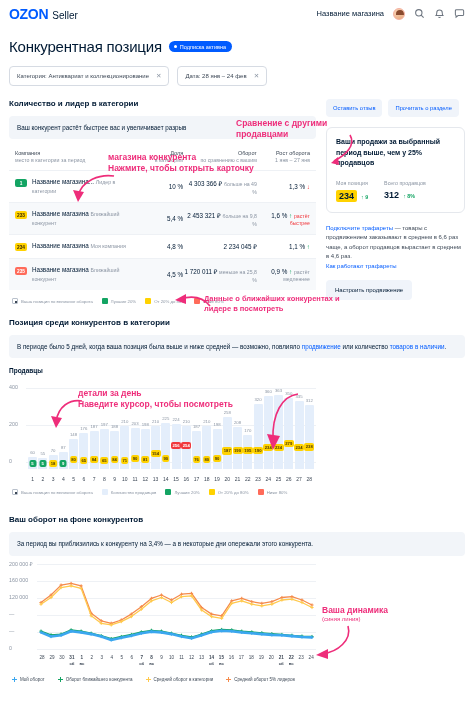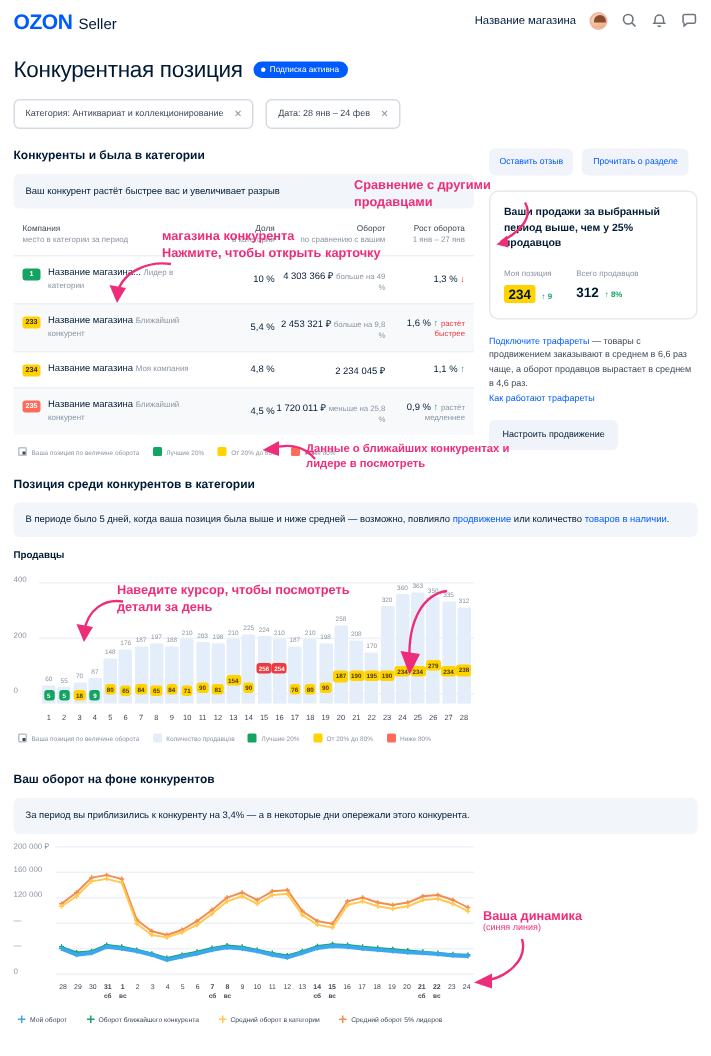--- a/index.html
+++ b/index.html
@@ -242,21 +242,21 @@
       </div>
       <div class="chip">
         <span>Дата: 28 янв – 24 фев</span>
         <span class="x">✕</span>
       </div>
     </div>
 
     <div class="cols">
 
       <div class="col-left">
-        <div class="sec-title">Конкуренты и была в категории</div>
+        <div class="sec-title">Количество и лидер в категории</div>
 
         <div class="info-bar">
           <span>Ваш конкурент растёт быстрее вас и увеличивает разрыв</span>
         </div>
 
         <div class="tbl">
           <div class="thead">
             <div class="th c-name">
               <b>Компания</b>
               <span>место в категории за период</span>
@@ -856,22 +856,22 @@
   <div class="anno sm" style="left:204px; top:294px; width:200px;">
     <div>Данные о ближайших конкурентах и</div>
     <div>лидере в посмотреть</div>
   </div>
   <svg class="arrow-svg" style="left:168px; top:290px;" width="46" height="24" viewBox="0 0 46 24">
     <path d="M42 16 C34 6, 22 6, 12 9" stroke="#ee2d7a" stroke-width="1.6" fill="none"></path>
     <path d="M18 4 L7 10 L18 14 Z" fill="#ee2d7a"></path>
   </svg>
 
   <div class="anno" style="left:78px; top:388px; width:220px;">
+    <div>детали за день</div>
     <div>Наведите курсор, чтобы посмотреть</div>
-    <div>детали за день</div>
   </div>
   <svg class="arrow-svg" style="left:44px; top:398px;" width="44" height="36" viewBox="0 0 44 36">
     <path d="M38 3 C26 1, 14 8, 12 24" stroke="#ee2d7a" stroke-width="1.6" fill="none"></path>
     <path d="M7 18 L12 30 L18 20 Z" fill="#ee2d7a"></path>
   </svg>
 
   <svg class="arrow-svg" style="left:258px; top:392px;" width="46" height="66" viewBox="0 0 46 66">
     <path d="M40 2 C24 4, 14 22, 15 48" stroke="#ee2d7a" stroke-width="1.6" fill="none"></path>
     <path d="M9 42 L15 58 L22 44 Z" fill="#ee2d7a"></path>
   </svg>

